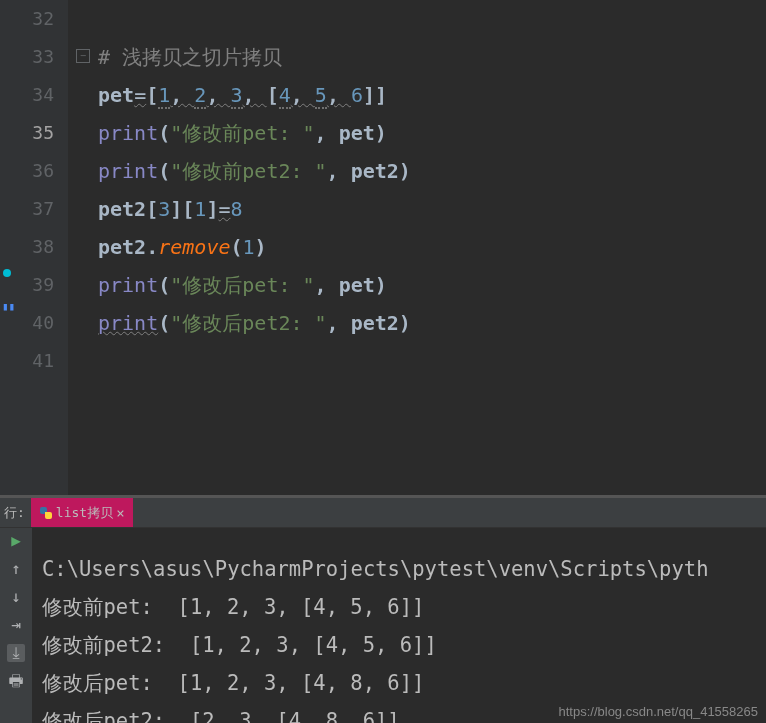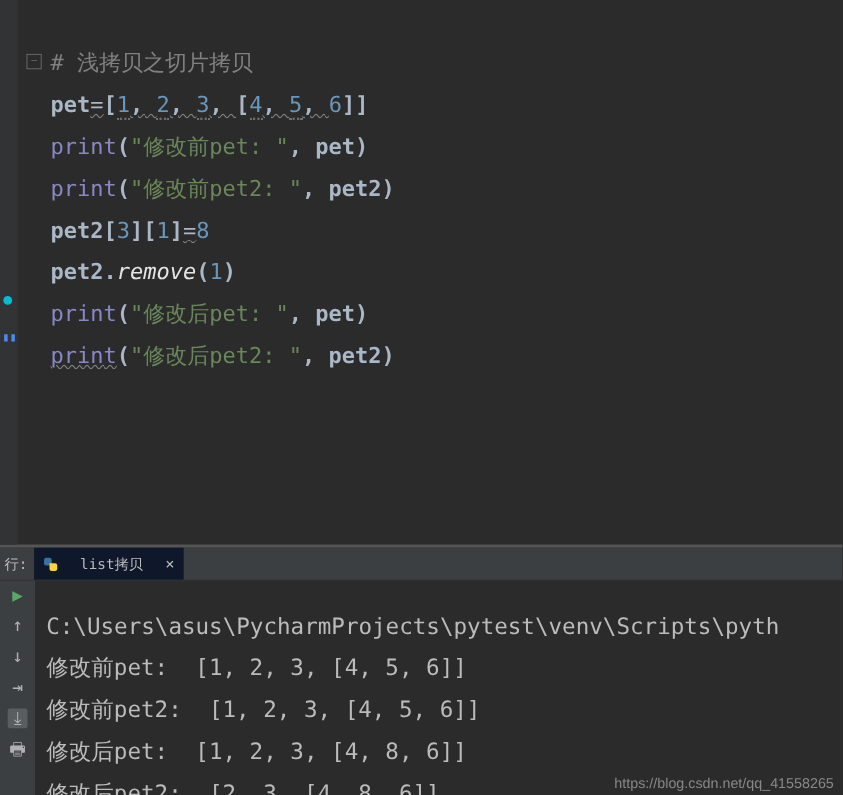--- a/index.html
+++ b/index.html
@@ -68,21 +68,21 @@
       border: 1px solid #606366;
       font-size: 10px;
       line-height: 12px;
       text-align: center;
       color: #606366;
     }
     .comment { color: #808080; }
     .string { color: #6a8759; }
     .number { color: #6897bb; }
     .ident { color: #a9b7c6; font-weight: bold; }
-    .func { color: #e5e5e5; font-style: italic; }
+    .func { color: #f97316; font-style: italic; }
     .builtin { color: #8888c6; }
     .wavyunder {
       text-decoration: underline wavy #808080;
       text-decoration-thickness: 1px;
     }
     .divider {
       height: 3px;
       background: #555555;
       cursor: ns-resize;
     }
@@ -101,22 +101,22 @@
     }
     .run-label {
       padding: 0 6px 0 4px;
       color: #bbbbbb;
     }
     .tab {
       display: flex;
       align-items: center;
       padding: 0 8px;
       height: 100%;
-      background: #0f172a;
-      gap: 20px;
+      background: #be185d;
+      gap: 3px;
     }
     .py-icon {
       width: 14px;
       height: 14px;
       display: inline-block;
       position: relative;
     }
     .py-icon::before {
       content: "";
       position: absolute;
@@ -184,20 +184,32 @@
       border-bottom: 2px dotted #707070;
     }
   </style>
 </head>
 <body>
 
 <div class="editor-area">
   <div class="left-gutter-icons">
     <div class="gutter-dot cyan" style="top:269px"></div>
     <div style="position:absolute;top:300px;left:2px;color:#4a8af4;font-size:11px">▮▮</div>
+  </div>
+  <div class="line-numbers">
+    <div>32</div>
+    <div>33</div>
+    <div>34</div>
+    <div class="active">35</div>
+    <div>36</div>
+    <div>37</div>
+    <div>38</div>
+    <div>39</div>
+    <div>40</div>
+    <div>41</div>
   </div>
   <div class="code-area">
     <div class="code-line"></div>
     <div class="code-line"><span class="fold-icon">−</span><span class="comment"># 浅拷贝之切片拷贝</span></div>
     <div class="code-line"><span class="ident">pet</span><span class="wavyunder">=</span><span class="ident">[</span><span class="number wavy-num">1</span><span class="ident wavyunder">, </span><span class="number wavy-num">2</span><span class="ident wavyunder">, </span><span class="number wavy-num">3</span><span class="ident wavyunder">, </span><span class="ident">[</span><span class="number wavy-num">4</span><span class="ident wavyunder">, </span><span class="number wavy-num">5</span><span class="ident wavyunder">, </span><span class="number">6</span><span class="ident">]]</span></div>
     <div class="code-line"><span class="builtin">print</span><span class="ident">(</span><span class="string">"修改前pet: "</span><span class="ident">, </span><span class="ident">pet</span><span class="ident">)</span></div>
     <div class="code-line"><span class="builtin">print</span><span class="ident">(</span><span class="string">"修改前pet2: "</span><span class="ident">, </span><span class="ident">pet2</span><span class="ident">)</span></div>
     <div class="code-line"><span class="ident">pet2</span><span class="ident">[</span><span class="number">3</span><span class="ident">][</span><span class="number">1</span><span class="ident">]</span><span class="wavyunder">=</span><span class="number">8</span></div>
     <div class="code-line"><span class="ident">pet2.</span><span class="func">remove</span><span class="ident">(</span><span class="number">1</span><span class="ident">)</span></div>
     <div class="code-line"><span class="builtin">print</span><span class="ident">(</span><span class="string">"修改后pet: "</span><span class="ident">, </span><span class="ident">pet</span><span class="ident">)</span></div>

